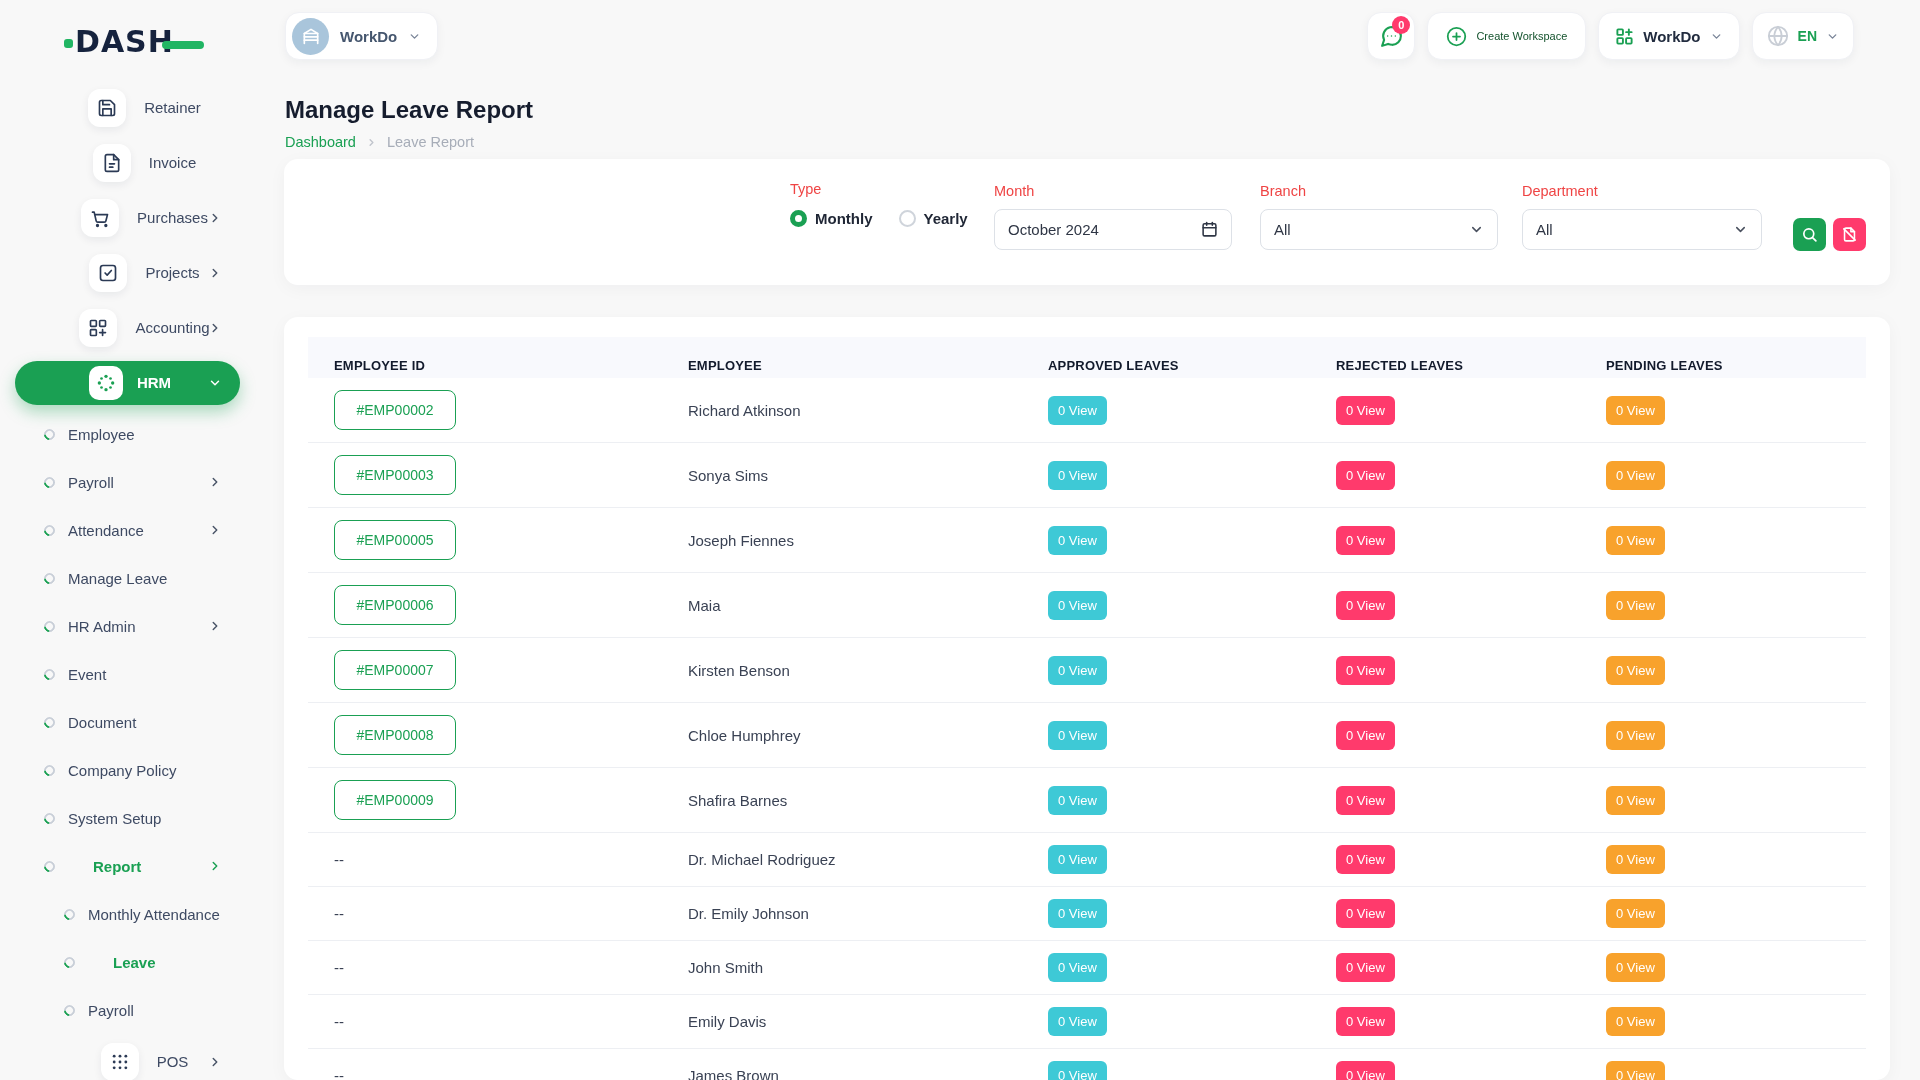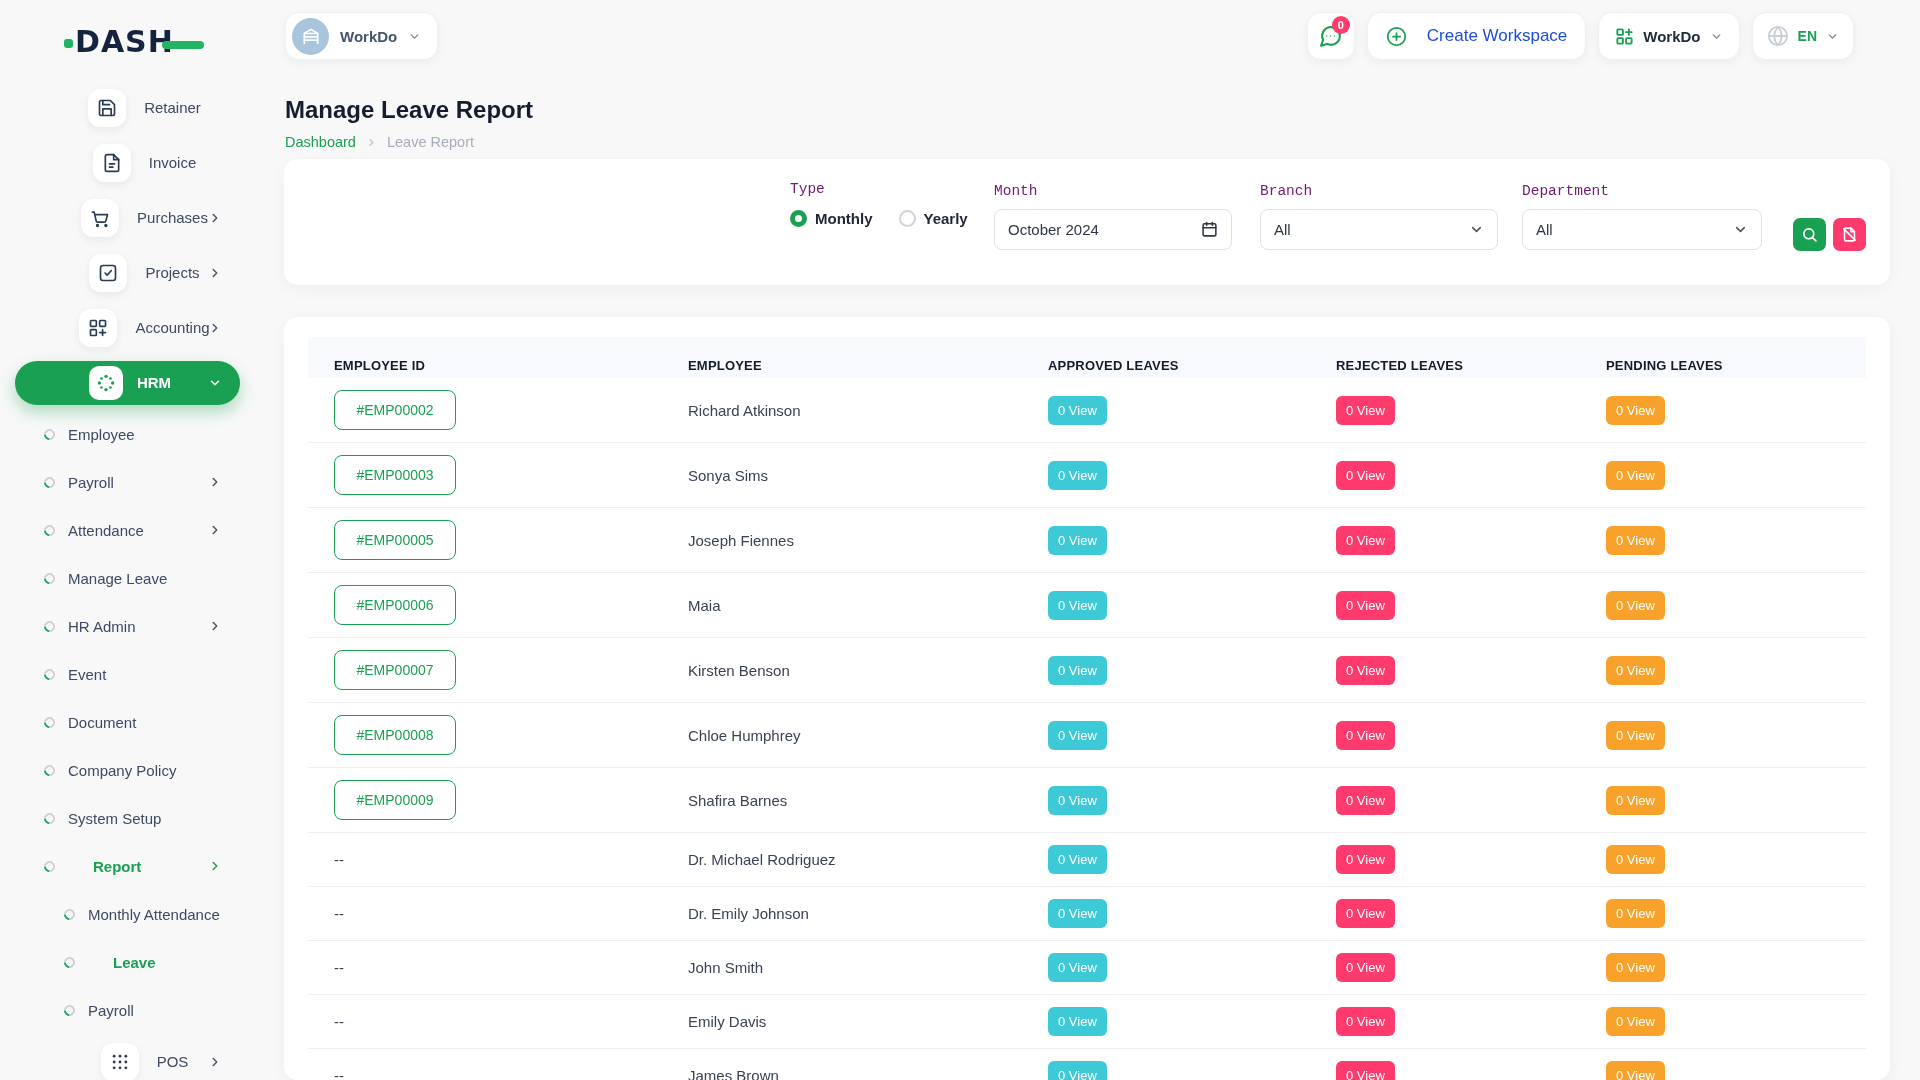--- a/index.html
+++ b/index.html
@@ -21,21 +21,21 @@
         display:flex;align-items:center;height:48px;cursor:pointer;}
   .ws-chip{position:absolute;left:285px;top:12px;padding:0 16px 0 6px;gap:11px;}
   .ws-avatar{width:37px;height:37px;border-radius:50%;background:#a9c5db;display:flex;align-items:center;justify-content:center;color:#fff;}
   .ws-name{font-size:15px;font-weight:600;color:#45566e;}
   .chev-sm{color:#7a8598;}
 
   .header-right{position:absolute;top:12px;right:66px;display:flex;gap:12px;}
   .chat-chip{width:48px;justify-content:center;position:relative;color:var(--green);}
   .chat-badge{position:absolute;top:3px;right:4px;min-width:18px;height:18px;border-radius:9px;background:var(--pink);
               color:#fff;font-size:11px;font-weight:700;display:flex;align-items:center;justify-content:center;padding:0 4px;}
-  .create-chip{padding:0 18px;gap:20px;font-size:17px;font-weight:500;color:#1d4ed8;}
+  .create-chip{padding:0 18px;gap:9px;font-size:11px;font-weight:500;color:#14532d;}
   .workdo-chip{padding:0 16px;gap:9px;font-size:15px;font-weight:600;color:#222c3f;}
   .lang-chip{padding:0 14px;gap:9px;}
   .lang-label{font-size:14px;font-weight:700;color:var(--green);}
   .globe{color:#c9ced6;}
 
   
   .sidebar{position:absolute;left:0;top:80px;width:256px;}
   .side-top{height:55px;display:flex;align-items:center;cursor:pointer;}
   .side-top .row{display:flex;align-items:center;width:100%;height:100%;padding-left:33px;position:relative;justify-content:center;}
   .icon-box{width:38px;height:38px;background:#fff;border-radius:12px;box-shadow:0 3px 9px rgba(20,30,60,.07);
@@ -57,21 +57,21 @@
   
   .page-title{position:absolute;left:285px;top:96px;font-size:24px;font-weight:700;color:#161d2e;}
   .breadcrumb{position:absolute;left:285px;top:134px;display:flex;align-items:center;gap:10px;font-size:14.5px;}
   .bc-link{color:var(--green);cursor:pointer;}
   .bc-sep{color:#c0c4cc;display:flex;}
   .bc-current{color:var(--muted);}
 
   
   .card{position:absolute;background:#fff;border-radius:14px;box-shadow:0 4px 18px rgba(20,30,60,.04);}
   #filter-card{left:284px;top:159px;width:1606px;height:126px;}
-  .f-label{font-size:14.5px;color:#701a75;font-family:Liberation Mono, monospace;}
+  .f-label{font-size:14.5px;color:#ef4444;}
   .f-type{position:absolute;left:506px;top:22px;}
   .radio-row{display:flex;gap:26px;margin-top:13px;}
   .radio{display:flex;align-items:center;gap:8px;font-weight:700;color:#1f2635;font-size:15px;cursor:pointer;}
   .radio .dot{width:17px;height:17px;border-radius:50%;border:2px solid #cfd4db;background:#fff;flex:none;}
   .radio.selected .dot{border:5px solid var(--green);}
   .f-field{position:absolute;top:24px;}
   .f-month{left:710px;} .f-branch{left:976px;} .f-dept{left:1238px;}
   .input-box{margin-top:10px;width:238px;height:41px;border:1px solid #dde1e7;border-radius:8px;background:#fff;
              display:flex;align-items:center;justify-content:space-between;padding:0 13px;font-size:15px;color:#2f3645;cursor:pointer;}
   .f-dept .input-box{width:240px;}

